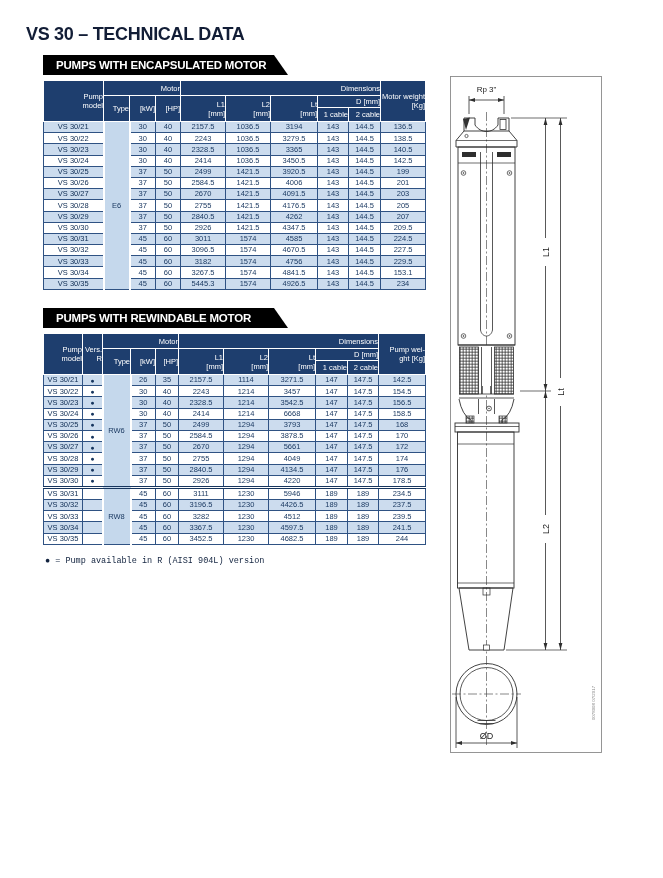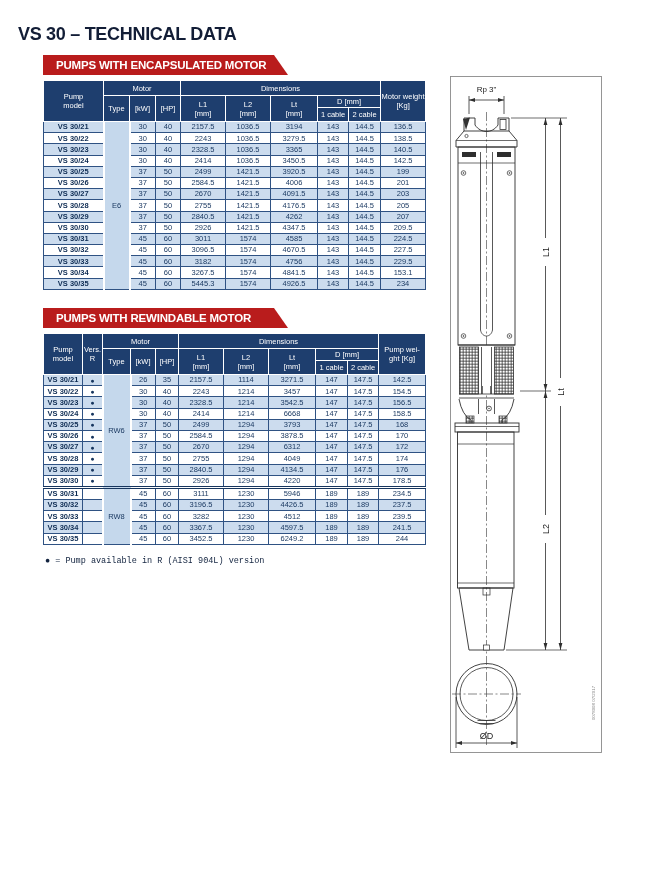--- a/index.html
+++ b/index.html
@@ -1,40 +1,40 @@
 <!DOCTYPE html>
 <html><head>
 <meta charset="utf-8">
 <style>
   html,body{margin:0;padding:0;}
   body{width:663px;height:878px;background:#ffffff;position:relative;
        font-family:"Liberation Sans",sans-serif;overflow:hidden;}
 
-  .title{position:absolute;left:18px;top:24px;font-size:18px;font-weight:800;
+  .title{position:absolute;left:26px;top:24px;font-size:18px;font-weight:800;
          color:#121d36;letter-spacing:-0.3px;white-space:nowrap;}
 
-  .banner{position:absolute;background:#b91c1c;color:#fff;font-weight:700;
+  .banner{position:absolute;background:#000000;color:#fff;font-weight:700;
           font-size:11.5px;line-height:20px;padding-left:13px;width:232px;height:20px;
           clip-path:polygon(0 0,calc(100% - 14px) 0,100% 100%,0 100%);
           letter-spacing:-0.2px;white-space:nowrap;}
   #banner-enc{left:43px;top:55px;}
   #banner-rew{left:43px;top:308px;}
 
   table.datatable{position:absolute;border-collapse:collapse;table-layout:fixed;
           width:382px;color:#16355e;border:1.5px solid #10294d;}
   #table-enc{left:43px;top:80px;}
   #table-rew{left:43px;top:333px;}
 
   .datatable th{background:#1e3e6e;color:#ffffff;font-weight:400;border:1px solid #ffffff;
-          white-space:pre-line;padding:1px 0;line-height:1.2;text-align:center;font-size:7.5px;}
+          white-space:pre-line;padding:1px 0;line-height:1.2;text-align:right;font-size:7.5px;}
   .datatable tr.hr1 th{height:12px;}
   .datatable tr.hr3 th{height:11px;}
   .datatable td{border:1px solid #2f5283;text-align:center;height:10.2px;padding:0;
           line-height:1;font-size:7.5px;background:#ffffff;}
-  .datatable td.model{font-weight:700;color:#0d2b52;}
+  .datatable td.model{font-weight:400;color:#0d2b52;}
   .datatable tr.alt td{background:#ccdcee;}
   .datatable td.type-cell{background:#c5d8ec !important;border-left:2px solid #ffffff;
           border-right:2px solid #ffffff;}
   .datatable td.vers{font-size:7px;}
   .datatable tr.group-start td{border-top:3px double #16355e;}
 
   .footnote{position:absolute;left:45px;top:556px;font-size:8.5px;color:#12233f;font-family:Liberation Mono, monospace;}
 
   .dwg{position:absolute;left:448px;top:74px;}
   .dwg text{font-family:"Liberation Sans",sans-serif;}
@@ -373,21 +373,21 @@
         <td>147.5</td>
         <td>170</td>
       </tr>
       <tr class="alt">
         <td class="model">VS 30/27</td>
         <td class="vers">●</td>
         <td>37</td>
         <td>50</td>
         <td>2670</td>
         <td>1294</td>
-        <td>6312</td>
+        <td>5661</td>
         <td>147</td>
         <td>147.5</td>
         <td>172</td>
       </tr>
       <tr>
         <td class="model">VS 30/28</td>
         <td class="vers">●</td>
         <td>37</td>
         <td>50</td>
         <td>2755</td>
@@ -470,21 +470,21 @@
         <td>189</td>
         <td>241.5</td>
       </tr>
       <tr>
         <td class="model">VS 30/35</td>
         <td class="vers"></td>
         <td>45</td>
         <td>60</td>
         <td>3452.5</td>
         <td>1230</td>
-        <td>6249.2</td>
+        <td>4682.5</td>
         <td>189</td>
         <td>189</td>
         <td>244</td>
       </tr>
     </tbody>
 </table>
 
 <div class="footnote">● = Pump available in R (AISI 904L) version</div>
 
 <svg class="dwg" width="158" height="684" viewBox="448 74 158 684" xmlns="http://www.w3.org/2000/svg">

